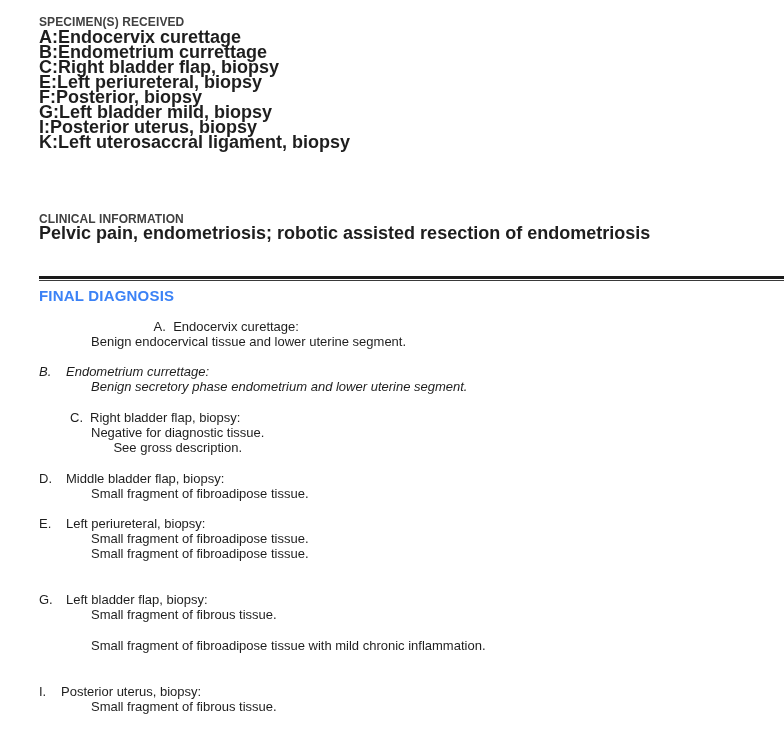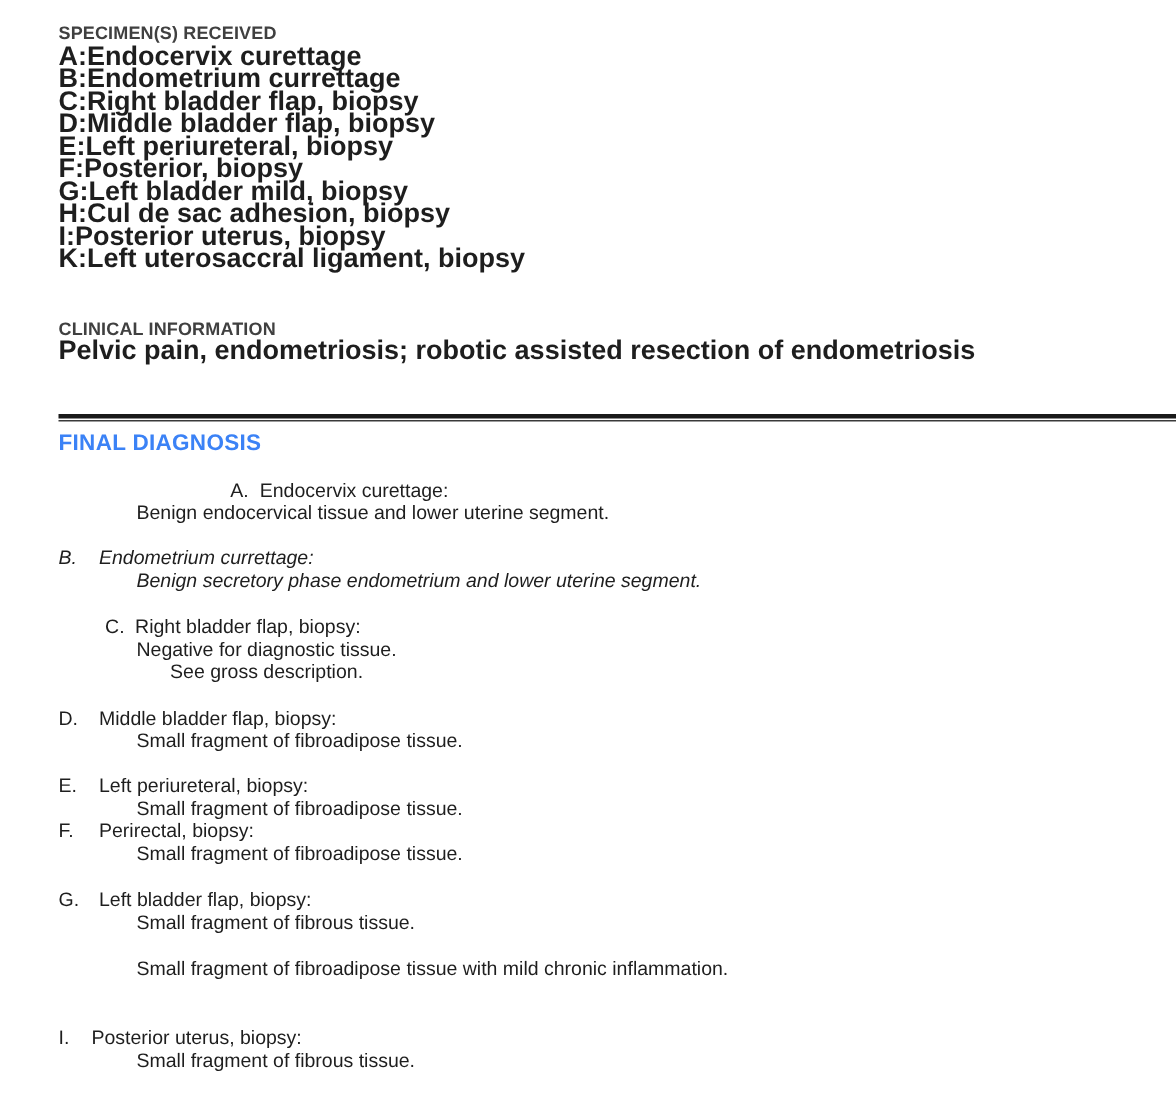--- a/index.html
+++ b/index.html
@@ -87,25 +87,23 @@
     }
   </style>
 </head>
 <body>
 
 <div class="section-heading" style="top:15px;">SPECIMEN(S) RECEIVED</div>
 <div id="specimen-list">
   <div class="line">A:Endocervix curettage</div>
   <div class="line">B:Endometrium currettage</div>
   <div class="line">C:Right bladder flap, biopsy</div>
-  <div class="line">D:Middle bladder flap, biopsy</div>
   <div class="line">E:Left periureteral, biopsy</div>
   <div class="line">F:Posterior, biopsy</div>
   <div class="line">G:Left bladder mild, biopsy</div>
-  <div class="line">H:Cul de sac adhesion, biopsy</div>
   <div class="line">I:Posterior uterus, biopsy</div>
   <div class="line">K:Left uterosaccral ligament, biopsy</div>
 </div>
 
 <div class="section-heading" style="top:212px;">CLINICAL INFORMATION</div>
 <div class="line" style="top:226px;">Pelvic pain, endometriosis; robotic assisted resection of endometriosis</div>
 
 <div class="rule">
   <div class="thick"></div>
   <div class="thin"></div>
@@ -133,21 +131,20 @@
   <div><span class="dx-letter">D.</span><span>Middle bladder flap, biopsy:</span></div>
   <div class="dx-detail">Small fragment of fibroadipose tissue.</div>
 </div>
 
 <div class="dx-item" style="top:516px;">
   <div><span class="dx-letter">E.</span><span>Left periureteral, biopsy:</span></div>
   <div class="dx-detail">Small fragment of fibroadipose tissue.</div>
 </div>
 
 <div class="dx-item" style="top:546px;">
-  <div><span class="dx-letter">F.</span><span>Perirectal, biopsy:</span></div>
   <div class="dx-detail">Small fragment of fibroadipose tissue.</div>
 </div>
 
 <div class="dx-item" style="top:592px;">
   <div><span class="dx-letter">G.</span><span>Left bladder flap, biopsy:</span></div>
   <div class="dx-detail">Small fragment of fibrous tissue.</div>
 </div>
 
 <div class="dx-item" style="top:638px;">
   <div class="dx-detail">Small fragment of fibroadipose tissue with mild chronic inflammation.</div>

